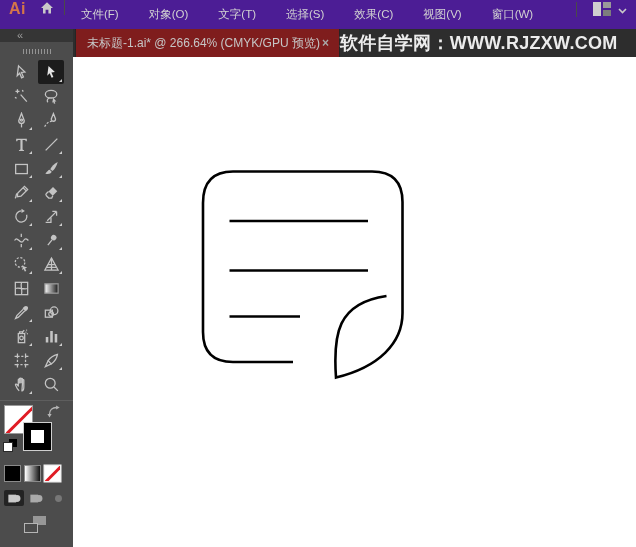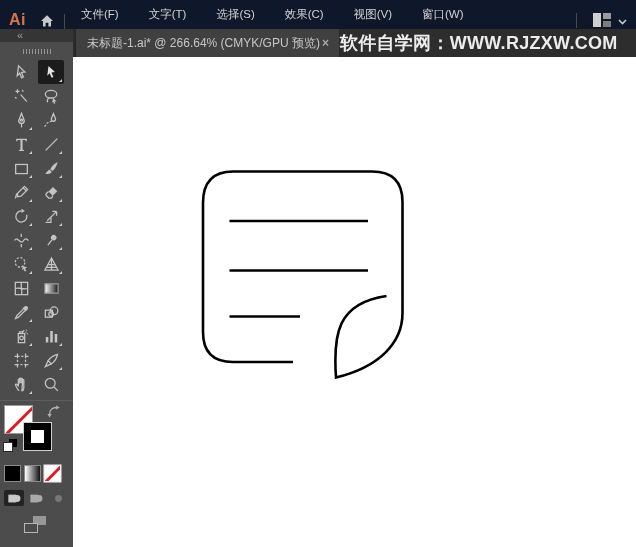--- a/index.html
+++ b/index.html
@@ -1,20 +1,20 @@
 <!DOCTYPE html>
 <html><head>
 <meta charset="utf-8">
 <style>
   html,body{margin:0;padding:0;width:636px;height:547px;overflow:hidden;
     font-family:"Liberation Sans","DejaVu Sans",sans-serif;background:#fff;}
   .app{width:636px;height:547px;display:flex;flex-direction:column;}
 
   
-  .menubar{flex:0 0 29px;height:29px;background:#0f172a;display:flex;align-items:flex-end;}
+  .menubar{flex:0 0 29px;height:29px;background:#4c1d95;display:flex;align-items:flex-start;}
   .ai-logo{color:#d4754a;font-weight:bold;font-size:16px;margin-left:9px;letter-spacing:.5px;}
   .home-btn{margin-left:13px;display:flex;align-items:center;}
   .vsep{width:1px;height:15px;background:#4a4a4a;margin:0 9px;}
   .menus{display:flex;align-items:center;gap:16px;}
   .menu-item{color:#d2d2d2;font-size:11.5px;line-height:29px;padding:0 7px;cursor:default;white-space:nowrap;}
   .mb-right{margin-left:auto;display:flex;align-items:center;padding-right:9px;gap:7px;}
   .ws-icon{display:inline-block;position:relative;width:18px;height:14px;}
   .ws-icon i{position:absolute;display:block;}
   .ws-l{left:0;top:0;width:8px;height:14px;background:#cfcfcf;}
   .ws-rt{right:0;top:0;width:8px;height:6px;background:#9a9a9a;}
@@ -68,21 +68,21 @@
   .dm svg{width:15px;height:11px;}
 
   .screen-mode{margin-top:10px;padding-left:24px;}
   .sm-icon{position:relative;display:block;width:22px;height:17px;}
   .sm-icon .back{position:absolute;right:0;top:0;width:13px;height:9px;background:#979797;}
   .sm-icon .front{position:absolute;left:0;bottom:0;width:12px;height:8px;border:1.5px solid #b5b5b5;background:#4c4c4c;}
 
   
   .work-col{flex:1;display:flex;flex-direction:column;min-width:0;}
   .tabbar{flex:0 0 28px;height:28px;background:#2d2d2d;display:flex;align-items:stretch;}
-  .doc-tab{margin-left:2px;width:288px;background:#404040;border-left:1px solid #252525;border-right:1px solid #252525;
+  .doc-tab{margin-left:2px;width:288px;background:#7f1d1d;border-left:1px solid #252525;border-right:1px solid #252525;
     display:flex;align-items:center;padding:0 8px 0 11px;box-sizing:border-box;}
   .tab-title{color:#c6c6c6;font-size:12px;white-space:nowrap;overflow:hidden;}
   .tab-close{color:#a8a8a8;margin-left:auto;font-size:12px;font-weight:bold;padding:0 2px;cursor:default;}
   .watermark{flex:1;display:flex;align-items:center;justify-content:center;padding-right:36px;
     color:#ececec;font-weight:bold;font-size:18px;letter-spacing:.3px;white-space:nowrap;}
   .canvas{flex:1;background:#fff;position:relative;}
   #artwork{position:absolute;left:123px;top:107px;width:296px;height:284px;}
 </style>
 </head>
 <body>
@@ -92,20 +92,21 @@
   <header class="menubar">
     <span class="ai-logo">Ai</span>
     <span class="home-btn">
       <svg width="16" height="16" viewBox="0 0 16 16">
           <path d="M8 2.2 L14 8 H12 V13.5 H9.4 V9.8 H6.6 V13.5 H4 V8 H2 Z" fill="#c9c9c9"></path>
         </svg>
     </span>
     <span class="vsep"></span>
     <nav class="menus" id="menu-items">
         <span class="menu-item">文件(F)</span>
+        <span class="menu-item">对象(O)</span>
         <span class="menu-item">文字(T)</span>
         <span class="menu-item">选择(S)</span>
         <span class="menu-item">效果(C)</span>
         <span class="menu-item">视图(V)</span>
         <span class="menu-item">窗口(W)</span>
       </nav>
     <div class="mb-right">
       <span class="vsep"></span>
       <span class="ws-icon">
         <i class="ws-l"></i>

